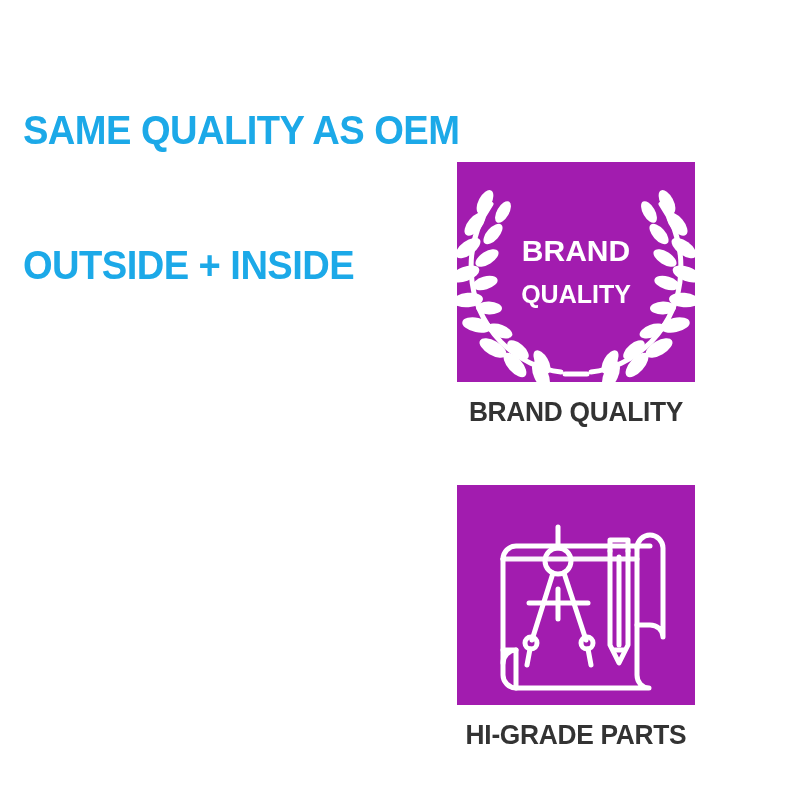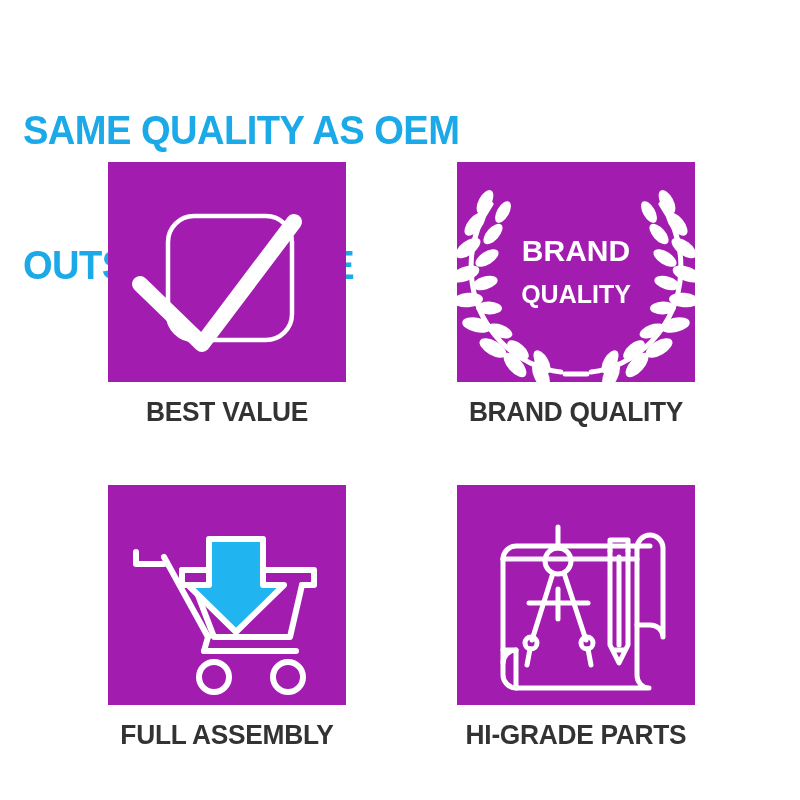--- a/index.html
+++ b/index.html
@@ -109,31 +109,20 @@
 
 <div id="infographic">
 
   <div class="headline">
     <span class="headline-line">SAME QUALITY AS OEM</span>
     <span class="headline-line">OUTSIDE + INSIDE</span>
   </div>
 
   <div class="grid">
 
-    <div class="cell cell-r0 cell-c0">
-      <div class="tile">
-        <svg viewBox="0 0 238 236" xmlns="http://www.w3.org/2000/svg">
-
-          <rect x="60" y="54" width="124" height="124" rx="26" ry="26" fill="none" stroke="#ffffff" stroke-width="4.5"></rect>
-
-          <polyline points="32,122 94,182 186,60" fill="none" stroke="#ffffff" stroke-width="16" stroke-linecap="round" stroke-linejoin="round"></polyline>
-        </svg>
-      </div>
-      <div class="caption">BEST VALUE</div>
-    </div>
 
     <div class="cell cell-r0 cell-c1">
       <div class="tile">
         <svg viewBox="0 0 238 236" xmlns="http://www.w3.org/2000/svg">
           <defs>
 
             <g id="laurel-half">
 
               <path d="M34,42 C6,82 6,140 44,180 C62,198 84,208 104,210" fill="none" stroke="#ffffff" stroke-width="5" stroke-linecap="round"></path>
 
@@ -170,47 +159,20 @@
 
           <path d="M108,212 L130,212" fill="none" stroke="#ffffff" stroke-width="5" stroke-linecap="round"></path>
 
           <text class="wreath-word-big" x="119" y="99" text-anchor="middle">BRAND</text>
           <text class="wreath-word-small" x="119" y="141" text-anchor="middle">QUALITY</text>
         </svg>
       </div>
       <div class="caption">BRAND QUALITY</div>
     </div>
 
-    <div class="cell cell-r1 cell-c0">
-      <div class="tile">
-        <svg viewBox="0 0 238 236" xmlns="http://www.w3.org/2000/svg">
-          <g fill="none" stroke="#ffffff" stroke-width="6" stroke-linecap="round" stroke-linejoin="round">
-
-            <path d="M28,67 L28,79 L56,79"></path>
-
-            <path d="M56,72 L100,152"></path>
-
-            <path d="M74,85 L206,85 L206,100 L194,100"></path>
-            <path d="M74,85 L74,100 L86,100"></path>
-
-            <path d="M86,100 L106,152 L182,152 L194,100"></path>
-
-            <path d="M96,166 L188,166"></path>
-
-            <path d="M100,152 L96,166"></path>
-
-            <circle cx="106" cy="192" r="15"></circle>
-            <circle cx="180" cy="192" r="15"></circle>
-          </g>
-
-          <path d="M101,54 L155,54 L155,100 L176,100 L128,147 L80,100 L101,100 Z" fill="#20B4F0" stroke="#ffffff" stroke-width="6" stroke-linejoin="round"></path>
-        </svg>
-      </div>
-      <div class="caption">FULL ASSEMBLY</div>
-    </div>
 
     <div class="cell cell-r1 cell-c1">
       <div class="tile">
         <svg viewBox="0 0 238 236" xmlns="http://www.w3.org/2000/svg">
           <g fill="none" stroke="#ffffff" stroke-width="5" stroke-linecap="round" stroke-linejoin="round">
 
             <path d="M46,74 L46,190 C46,197 52,203 59,203 L192,203 C185,203 180,197 180,190 L180,63"></path>
 
             <path d="M180,63 C180,56 186,50 193,50 C200,50 206,56 206,63 L206,152
                      C206,145 200,140 193,140 L180,140"></path>

